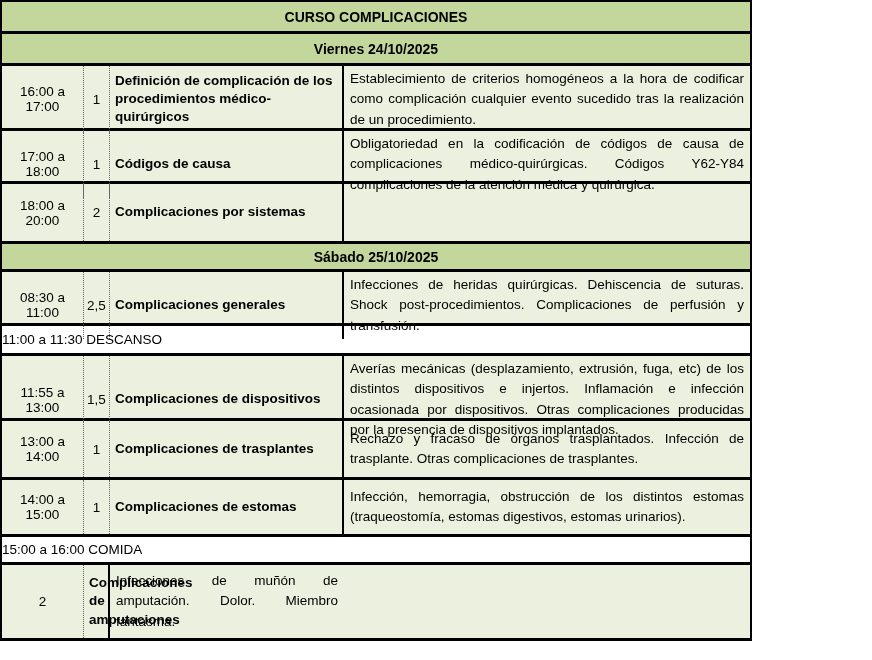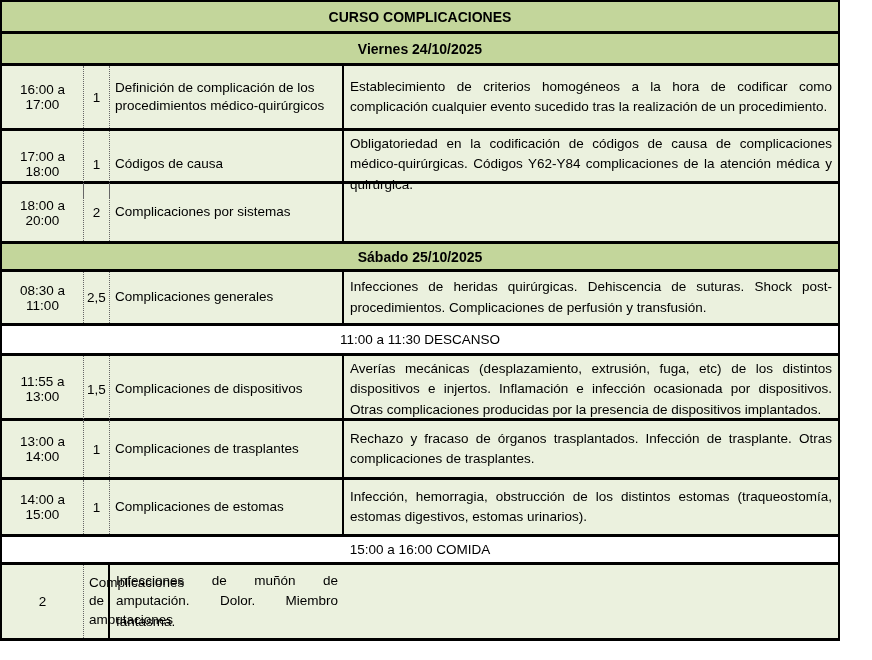--- a/index.html
+++ b/index.html
@@ -5,34 +5,34 @@
   * { box-sizing: border-box; }
   html, body {
     margin: 0; padding: 0;
     width: 872px; height: 660px;
     overflow: hidden;
     background: #ffffff;
     font-family: "Liberation Sans", sans-serif;
     color: #000;
   }
   .course-table {
-    width: 840px;
+    width: 752px;
     border-top: 2px solid #000;
     border-left: 2px solid #000;
     border-right: 2px solid #000;
   }
   .row { border-bottom: 3px solid #000; }
   .band {
     display: flex; align-items: center; justify-content: center;
     background: #c3d69b;
     font-weight: bold;
     font-size: 14px;
   }
   .break-row {
-    display: flex; align-items: center; justify-content: center;
+    display: flex; align-items: center; 
     background: #ffffff;
     font-size: 13.5px;
   }
   .session {
     display: grid;
     grid-template-columns: 82px 26px 234px 1fr;
     background: #ebf1de;
     font-size: 13.5px;
   }
   .cell { display: flex; align-items: center; }
@@ -43,21 +43,21 @@
     padding: 2px 17px;
   }
   .hours-cell {
     justify-content: center;
     border-right: 1px dotted #666;
     text-align: center;
     padding: 2px 1px;
   }
   .topic-cell {
     border-right: 2px solid #000;
-    font-weight: normal;
+    font-weight: bold;
     padding: 2px 4px 2px 5px;
     line-height: 1.35;
   }
   .desc-cell {
     padding: 3px 6px 3px 6px;
     line-height: 1.5;
     border-radius: 25px;
   }
   .desc-cell p {
     margin: 0;

